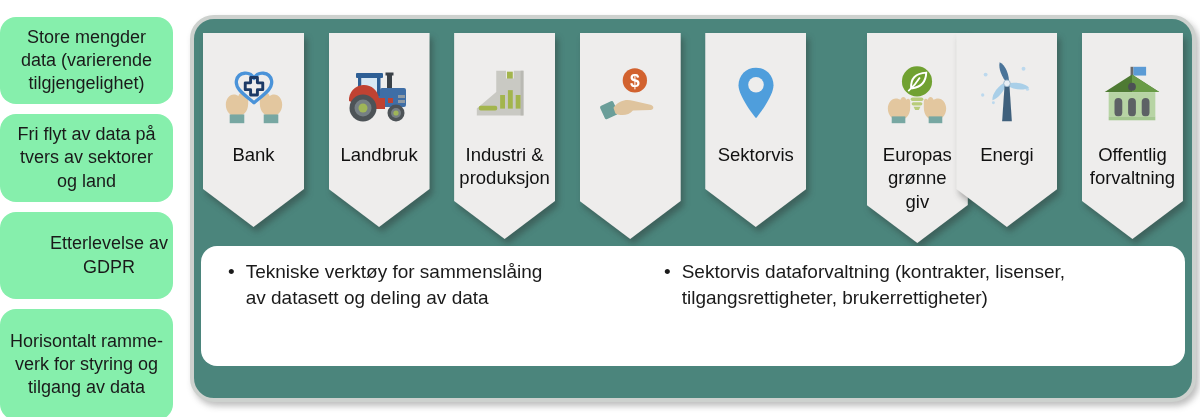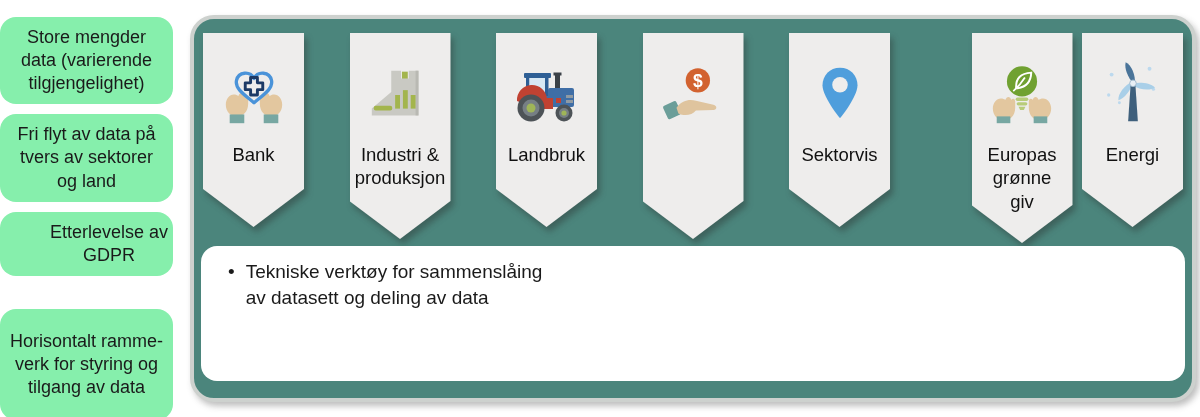--- a/index.html
+++ b/index.html
@@ -5,42 +5,42 @@
   html,body{margin:0;padding:0;background:#ffffff;}
   .stage{position:relative;width:1200px;height:417px;background:#ffffff;overflow:hidden;
          font-family:"Liberation Sans","DejaVu Sans",sans-serif;color:#1a1a1a;}
 
   
   .side-box{position:absolute;left:0;width:173px;background:#86efac;border-radius:16px;
             display:flex;align-items:center;justify-content:center;text-align:center;
             font-size:18px;line-height:1.28;white-space:pre-line;box-sizing:border-box;padding:4px 3px;}
   #sb1{top:17px;height:87px;}
   #sb2{top:114px;height:88px;}
-  #sb3{top:212px;height:64px;padding-left:48px;}
+  #sb3{top:212px;height:87px;padding-left:48px;}
   #sb4{top:309px;height:111px;}
 
   
   .panel{position:absolute;left:190px;top:15px;width:1006px;height:387px;box-sizing:border-box;
          background:#4b857c;border:4px solid #cdd1ce;border-radius:24px;
          box-shadow:3px 4px 6px rgba(70,70,70,0.35);}
 
   
   .banners-row{position:absolute;left:0;right:0;top:14px;display:flex;
                justify-content:space-between;align-items:flex-start;padding:0 9px;}
   .banner-wrap{width:101px;filter:drop-shadow(3px 5px 3px rgba(40,40,40,0.38));}
   .banner{width:100%;background:#eeedec;display:flex;flex-direction:column;align-items:center;
           clip-path:polygon(0 0,100% 0,100% calc(100% - 38px),50% 100%,0 calc(100% - 38px));}
   .banner.lines1{height:194px;}
   .banner.lines2{height:206px;}
   .banner.lines3{height:210px;margin-left:36px;}
   .icon-box{height:96px;margin-top:14px;display:flex;align-items:center;justify-content:center;}
   .banner-label{font-size:18.5px;line-height:1.27;text-align:center;white-space:pre-line;color:#111;}
 
   
-  .bottom-box{position:absolute;left:7px;right:7px;top:227px;height:135px;background:#ffffff;
+  .bottom-box{position:absolute;left:7px;right:7px;top:227px;height:120px;background:#ffffff;
               border-radius:16px;display:flex;box-sizing:border-box;padding:13px 0 0 0;gap:28px;}
   .bcol1{margin-left:27px;width:408px;}
   .bcol2{flex:1;margin-right:14px;}
   .bullet{display:flex;gap:11px;font-size:19px;line-height:1.38;margin-bottom:19px;}
   .bullet::before{content:"\2022";flex:0 0 auto;}
   .btext{white-space:pre-line;}
 </style>
 </head>
 <body>
 
@@ -68,38 +68,20 @@
             <svg width="70" height="70" viewBox="0 0 72 72">
               <path fill="#e3c79f" d="M7 46 C7 39 12 34 18 36 L20 37 C21 33 25 33 26 37 C28 35 30 36 30 39 L30 45 C30 53 25 58 18 58 C12 58 7 53 7 46 Z"></path>
               <rect x="11" y="56" width="15" height="9" fill="#77a7a2"></rect>
               <path fill="#e3c79f" d="M65 46 C65 39 60 34 54 36 L52 37 C51 33 47 33 46 37 C44 35 42 36 42 39 L42 45 C42 53 47 58 54 58 C60 58 65 53 65 46 Z"></path>
               <rect x="46" y="56" width="15" height="9" fill="#77a7a2"></rect>
               <path d="M36 19 C32 11 20 12 18 21 C16 30 28 37 36 44 C44 37 56 30 54 21 C52 12 40 11 36 19 Z" fill="#eeedec" stroke="#4a93d9" stroke-width="3.4" stroke-linejoin="round"></path>
               <path d="M32.5 18 h7 v5.5 h5.5 v7 h-5.5 v5.5 h-7 v-5.5 h-5.5 v-7 h5.5 z" fill="none" stroke="#1d3a66" stroke-width="3" stroke-linejoin="round"></path>
             </svg>
           </div>
           <div class="banner-label">Bank</div>
-        </div>
-      </div>
-
-      <div class="banner-wrap">
-        <div class="banner lines2">
-          <div class="icon-box">
-            <svg width="70" height="70" viewBox="0 0 72 72">
-              <rect x="38" y="12" width="6" height="9" fill="#a3b54d"></rect>
-              <path fill="#c9c9c3" d="M7 57 L7 50 L27 33 L27 11 L37 11 L37 19 L45 19 L45 11 L55 11 L55 57 Z"></path>
-              <rect x="52" y="11" width="3" height="46" fill="#b9b9b3"></rect>
-              <rect x="31" y="36" width="5" height="14" fill="#a3b54d"></rect>
-              <rect x="39" y="31" width="5" height="19" fill="#a3b54d"></rect>
-              <rect x="47" y="36" width="5" height="14" fill="#a3b54d"></rect>
-              <rect x="9" y="47" width="19" height="5" rx="2" fill="#a3b54d"></rect>
-            </svg>
-          </div>
-          <div class="banner-label">Industri &amp;
-produksjon</div>
         </div>
       </div>
 
       <div class="banner-wrap">
         <div class="banner lines1">
           <div class="icon-box">
             <svg width="72" height="72" viewBox="0 0 72 72">
               <rect x="13" y="14" width="27" height="5" rx="1" fill="#2e5f95"></rect>
               <rect x="15" y="18" width="3.5" height="17" fill="#2e5f95"></rect>
               <rect x="34" y="18" width="3.5" height="19" fill="#2e5f95"></rect>
@@ -122,20 +104,38 @@
             </svg>
           </div>
           <div class="banner-label">Landbruk</div>
         </div>
       </div>
 
       <div class="banner-wrap">
         <div class="banner lines2">
           <div class="icon-box">
             <svg width="70" height="70" viewBox="0 0 72 72">
+              <rect x="38" y="12" width="6" height="9" fill="#a3b54d"></rect>
+              <path fill="#c9c9c3" d="M7 57 L7 50 L27 33 L27 11 L37 11 L37 19 L45 19 L45 11 L55 11 L55 57 Z"></path>
+              <rect x="52" y="11" width="3" height="46" fill="#b9b9b3"></rect>
+              <rect x="31" y="36" width="5" height="14" fill="#a3b54d"></rect>
+              <rect x="39" y="31" width="5" height="19" fill="#a3b54d"></rect>
+              <rect x="47" y="36" width="5" height="14" fill="#a3b54d"></rect>
+              <rect x="9" y="47" width="19" height="5" rx="2" fill="#a3b54d"></rect>
+            </svg>
+          </div>
+          <div class="banner-label">Industri &amp;
+produksjon</div>
+        </div>
+      </div>
+
+      <div class="banner-wrap">
+        <div class="banner lines2">
+          <div class="icon-box">
+            <svg width="70" height="70" viewBox="0 0 72 72">
               <circle cx="41" cy="21" r="12.5" fill="#d2622f"></circle>
               <text x="41" y="27.5" text-anchor="middle" font-size="18" font-weight="bold" fill="#ffffff">$</text>
               <rect x="7" y="44" width="15" height="15" rx="2" fill="#6b9e99" transform="rotate(-25 14.5 51.5)"></rect>
               <path fill="#dfc49e" d="M19 49 C25 41 33 40 39 42 L57 46 C61 47 61 51 57 51.5 L39 52 C35 57 27 58 21 55 Z"></path>
             </svg>
           </div>
         </div>
       </div>
 
       <div class="banner-wrap">
@@ -191,29 +191,53 @@
                 <path d="M36 24 C33 16 32 7 35.5 1 C40.5 5.5 41 17 38 24 Z" fill="#a9cfe8"></path>
               </g>
               <polygon points="33.5,26 38.5,26 41,63 31,63" fill="#3f607c"></polygon>
               <circle cx="36" cy="24" r="3.4" fill="#e8eff5" stroke="#9fb9cc" stroke-width="1"></circle>
             </svg>
           </div>
           <div class="banner-label">Energi</div>
         </div>
       </div>
 
+      <div class="banner-wrap">
+        <div class="banner lines2">
+          <div class="icon-box">
+            <svg width="70" height="70" viewBox="0 0 72 72">
+              <rect x="34.5" y="7" width="3" height="15" fill="#6a6a6a"></rect>
+              <rect x="37.5" y="7" width="13" height="9" fill="#5b9bd5"></rect>
+              <polygon points="36,15 64,33 8,33" fill="#4e7a33"></polygon>
+              <polygon points="36,15 64,33 36,33" fill="#699b47"></polygon>
+              <circle cx="36" cy="27.5" r="4" fill="#4c5154"></circle>
+              <rect x="12" y="33" width="48" height="25" fill="#b7d4a4"></rect>
+              <rect x="18" y="39" width="8" height="19" rx="4" fill="#5d6165"></rect>
+              <rect x="32" y="39" width="8" height="19" rx="4" fill="#5d6165"></rect>
+              <rect x="46" y="39" width="8" height="19" rx="4" fill="#5d6165"></rect>
+              <rect x="12" y="58" width="48" height="4" fill="#a5c891"></rect>
+            </svg>
+          </div>
+          <div class="banner-label">Offentlig
+forvaltning</div>
+        </div>
+      </div>
 
 
     </div>
 
     <div class="bottom-box">
       <div class="bcol1">
         <div class="bullet">
           <span class="btext">Tekniske verktøy for sammenslåing
 av datasett og deling av data</span>
         </div>
       </div>
       <div class="bcol2">
+        <div class="bullet">
+          <span class="btext">Sektorvis dataforvaltning (kontrakter, lisenser,
+tilgangsrettigheter, brukerrettigheter)</span>
+        </div>
       </div>
     </div>
 
   </div>
 </div>
 
 </body></html>

